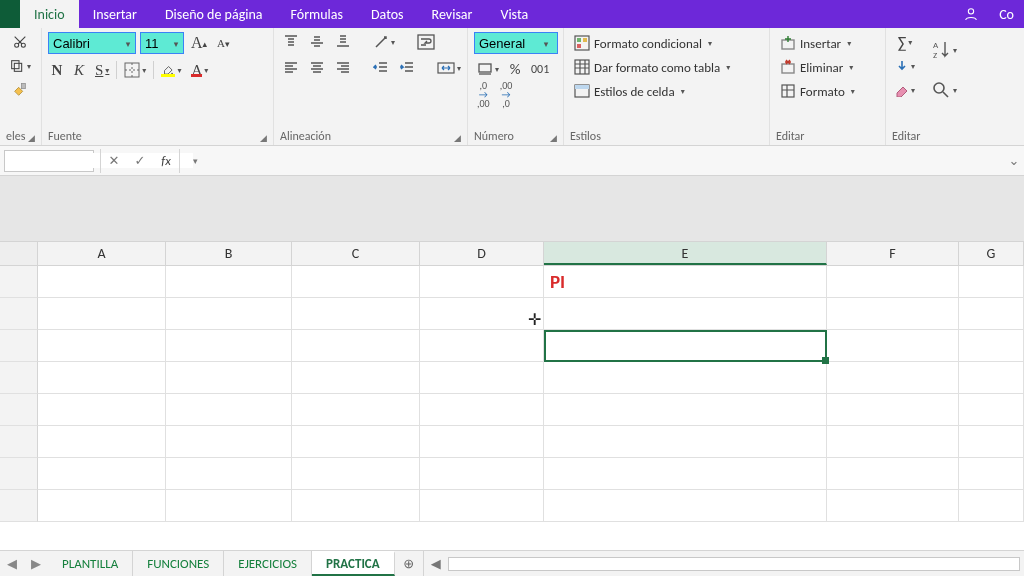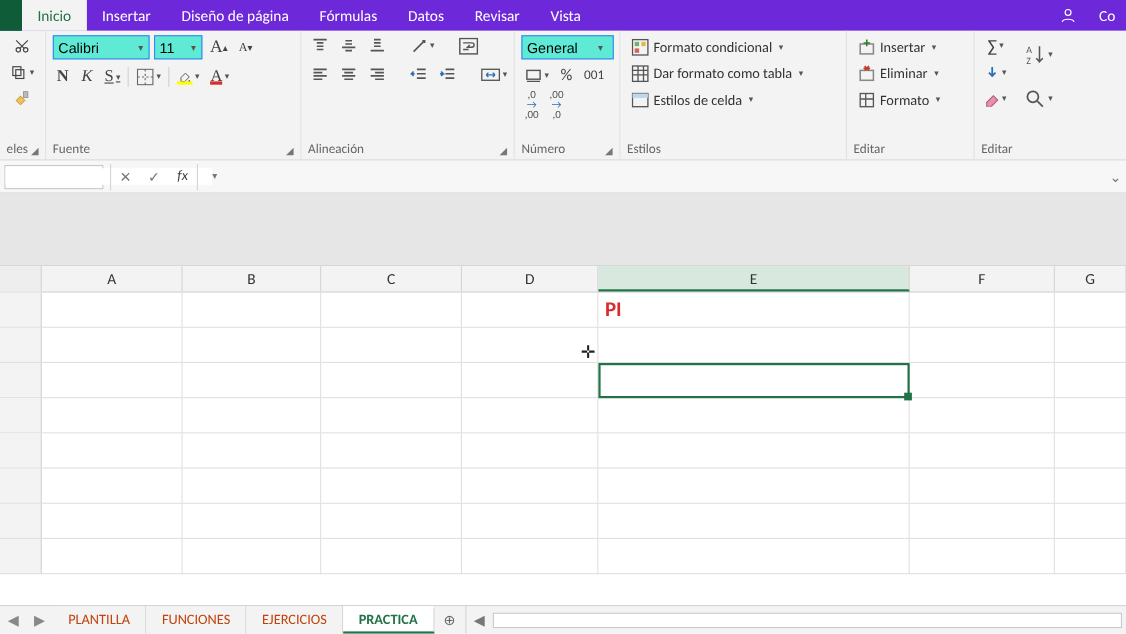--- a/index.html
+++ b/index.html
@@ -61,21 +61,21 @@
   .rh { width:38px; border-right:1px solid #d4d4d4; border-bottom:1px solid #e0e0e0; background:#f3f3f3; }
   .cell { border-right:1px solid #e0e0e0; border-bottom:1px solid #e0e0e0; font-size:19px; padding:2px 6px; display:flex; align-items:center; }
   .cell.right { justify-content:flex-end; }
   .sel-rect { position:absolute; border:2px solid #217346; pointer-events:none; }
   .sel-rect .handle { position:absolute; right:-4px; bottom:-4px; width:7px; height:7px; background:#217346; }
   .cursor-plus { position:absolute; font-size:16px; color:#222; pointer-events:none; }
 
   
   .sheetbar { position:absolute; left:0; right:0; bottom:0; height:26px; border-top:1px solid #d4d4d4; background:#f3f3f3; display:flex; align-items:stretch; font-size:13px; }
   .sheetbar .navbtn { width:24px; display:flex; align-items:center; justify-content:center; color:#888; cursor:pointer; }
-  .sheet-tab { padding:0 14px; display:flex; align-items:center; border-right:1px solid #d4d4d4; background:#f3f3f3; color:#c2410c; cursor:pointer; }
+  .sheet-tab { padding:0 14px; display:flex; align-items:center; border-right:1px solid #d4d4d4; background:#f3f3f3; color:#15803d; cursor:pointer; }
   .sheet-tab.active { background:#fff; color:#217346; font-weight:600; border-top:2px solid #fff; border-bottom:2px solid #217346; }
   .addsheet { width:28px; display:flex; align-items:center; justify-content:center; color:#666; cursor:pointer; }
   .hscroll { flex:1; display:flex; align-items:center; padding:0 4px; gap:4px; }
   .hscroll .arrow { width:16px; text-align:center; color:#777; cursor:pointer; }
   .hscroll .track { flex:1; height:14px; border:1px solid #c8c8c8; background:#fff; }
 
   
   svg { display:block; }
 
   

